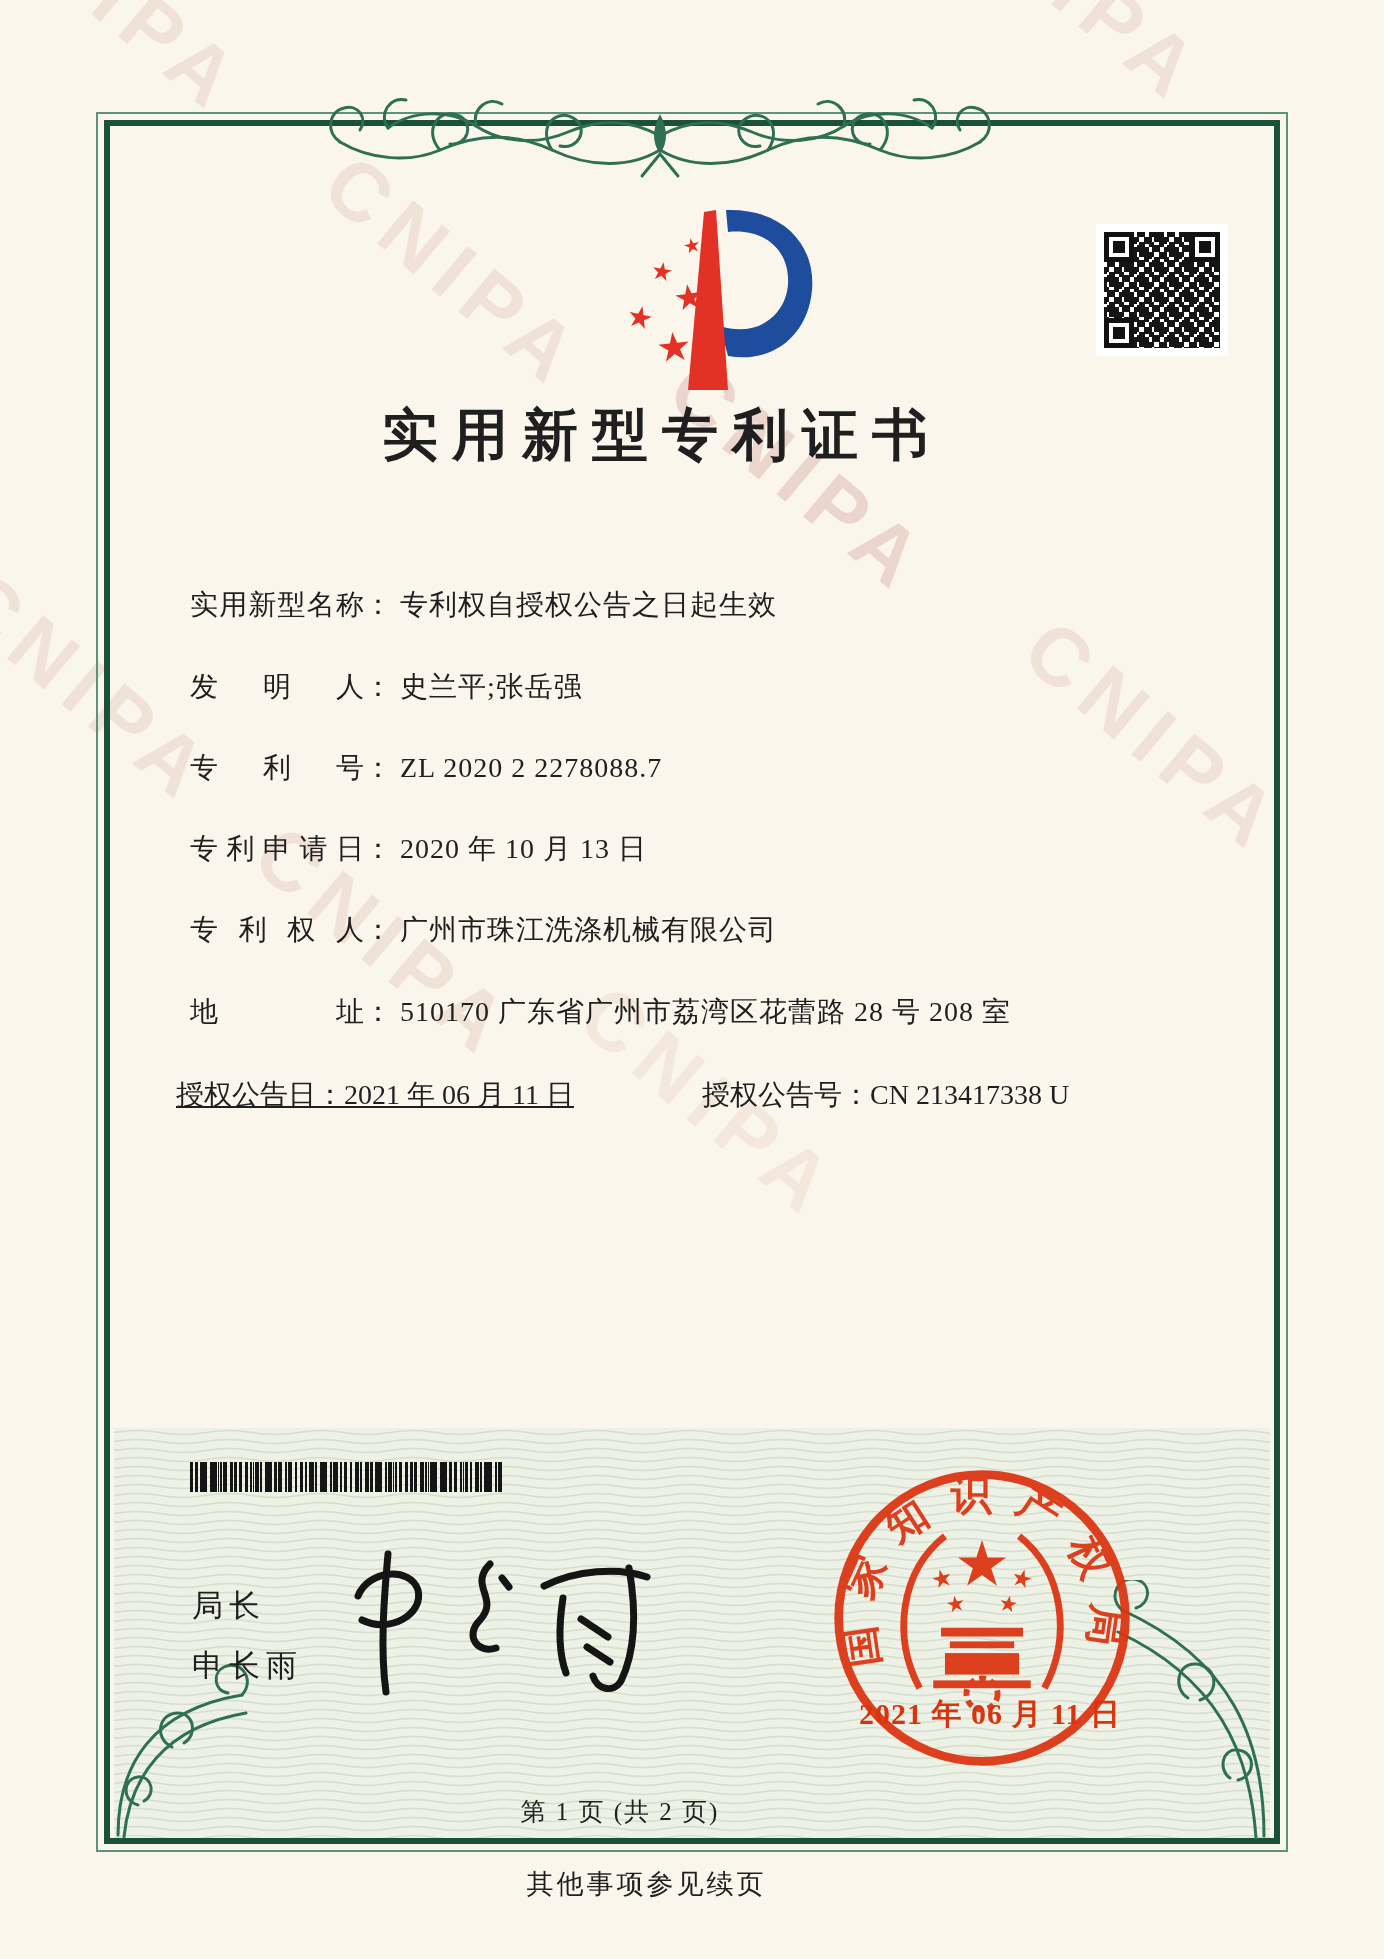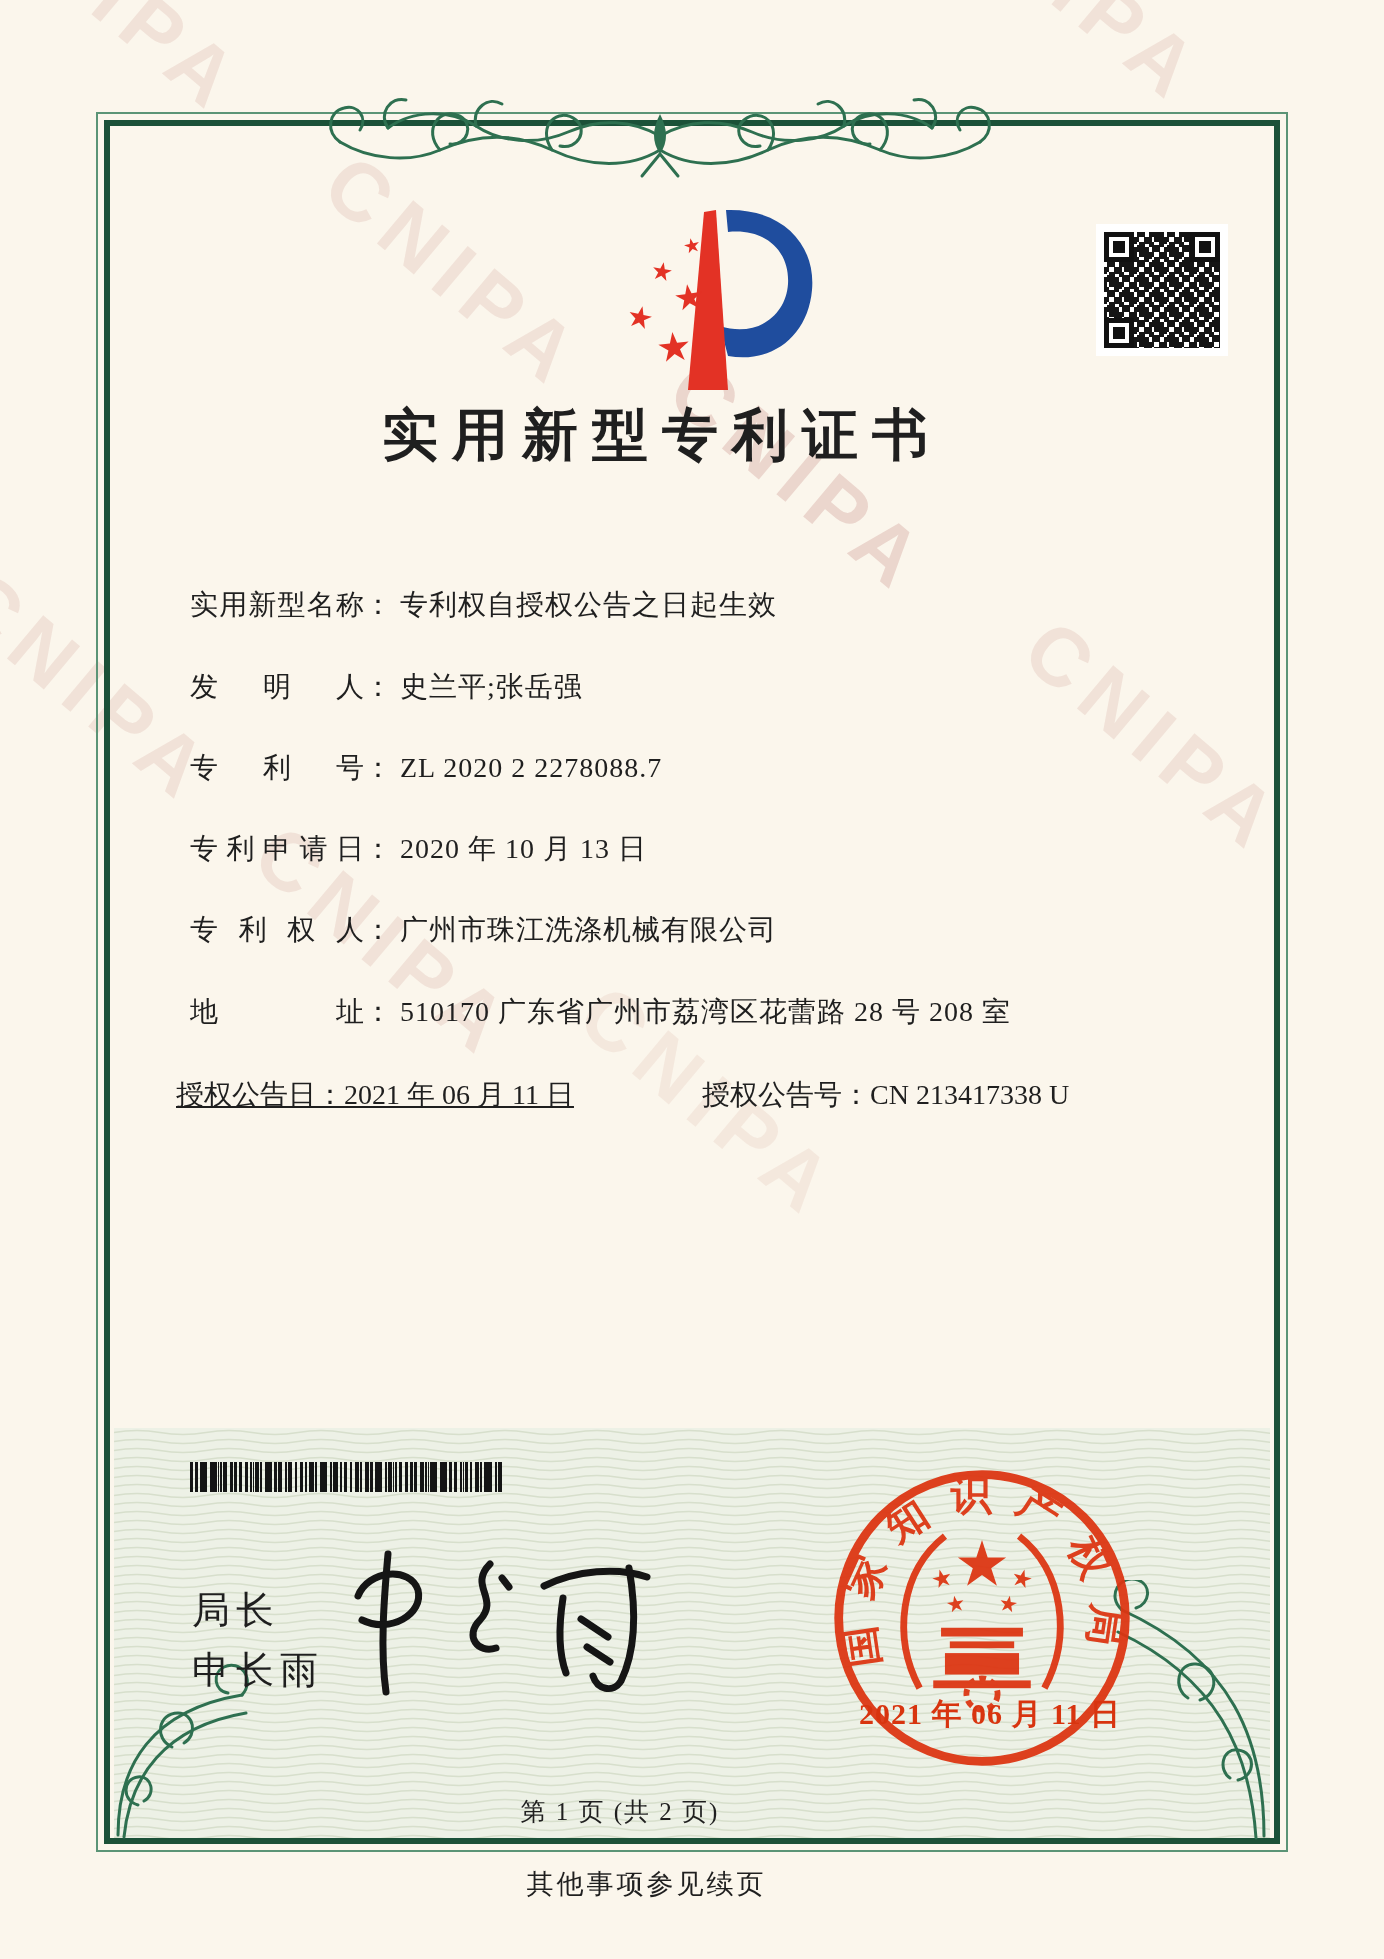--- a/index.html
+++ b/index.html
@@ -75,21 +75,21 @@
   .barcode {
     position:absolute; left:190px; top:1462px; width:312px; height:30px; z-index:3;
     background-color:transparent;
     background-image:
       repeating-linear-gradient(90deg,#141414 0 2px,transparent 2px 5px),
       repeating-linear-gradient(90deg,#141414 0 3px,transparent 3px 11px),
       repeating-linear-gradient(90deg,#141414 0 1px,transparent 1px 7px);
   }
   .director-title, .director-name {
     position:absolute; left:192px; z-index:3;
-    font-family:"Liberation Sans","DejaVu Sans",sans-serif; font-size:38px; letter-spacing:6px;
+    font-family:"Liberation Sans","DejaVu Sans",sans-serif; font-size:31px; letter-spacing:6px;
   }
   .director-title{top:1585px;} .director-name{top:1645px;}
   .signature { position:absolute; left:330px; top:1540px; width:330px; height:165px; z-index:4; }
   .seal { position:absolute; left:826px; top:1462px; width:312px; height:312px; z-index:4; opacity:0.94; }
   .seal-date {
     position:absolute; left:856px; top:1694px; width:268px; text-align:center; z-index:5;
     font-size:30px; font-weight:bold; color:#d8340f; letter-spacing:1px; white-space:nowrap;
   }
   .page-indicator {
     position:absolute; left:0; top:1795px; width:1240px; text-align:center;

